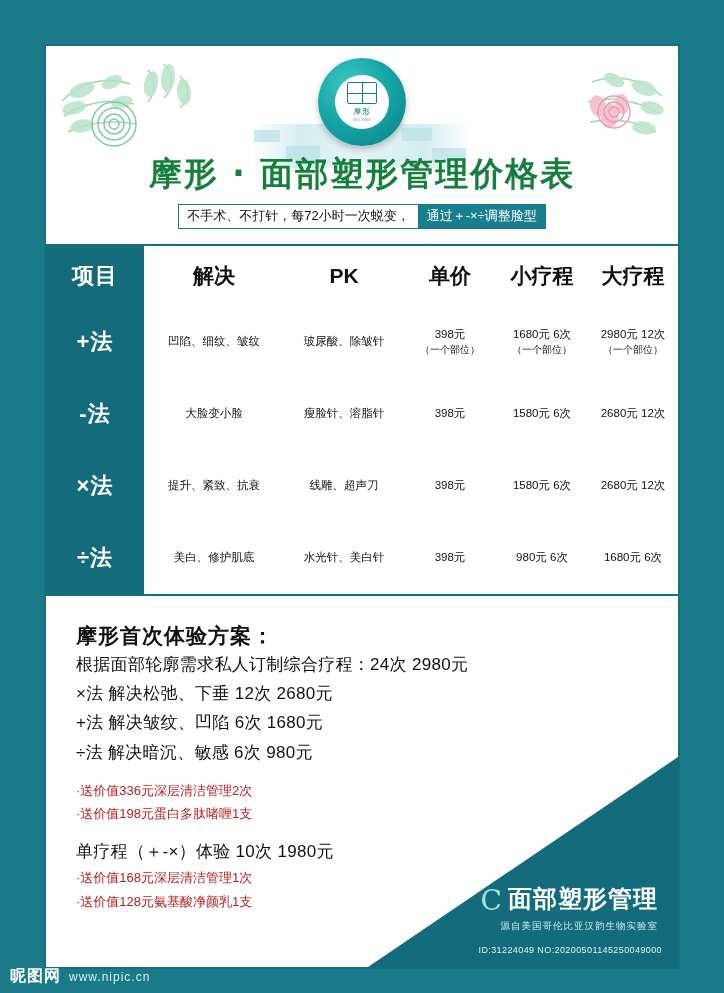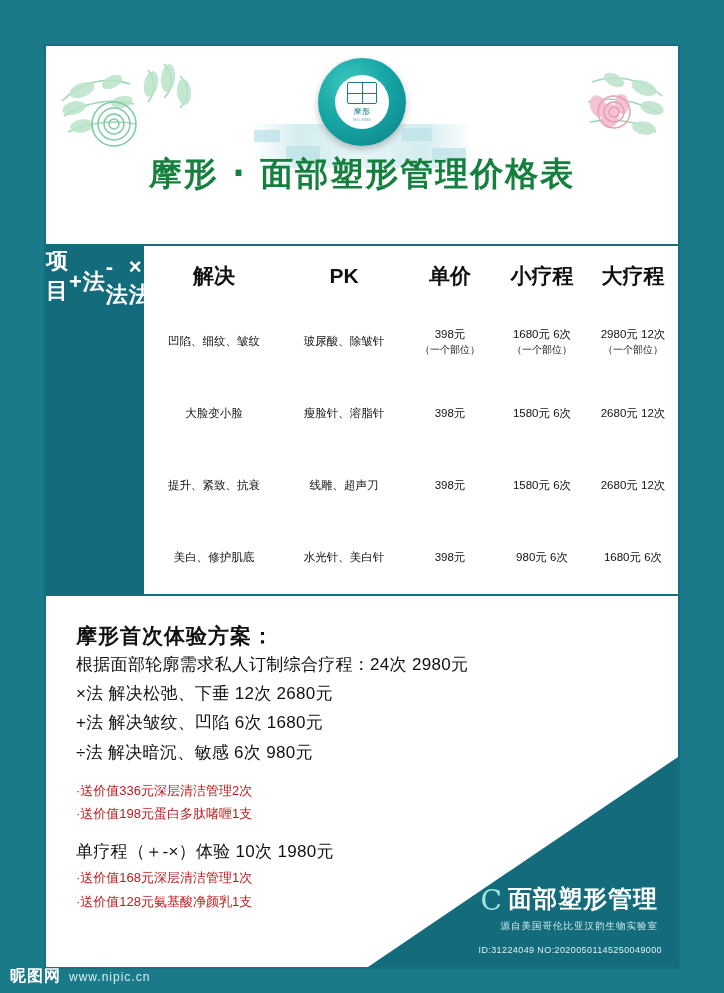--- a/index.html
+++ b/index.html
@@ -106,21 +106,21 @@
     position: relative;
     height: 350px;
     border-bottom: 2px solid #14707f;
     display: flex;
   }
   .col-label {
     width: 98px;
     background: #146b7c;
     color: #ffffff;
     flex: 0 0 98px;
-    display: flex; flex-direction: row;
+    display: flex; flex-direction: column;
   }
   .col-label .cell {
     display: flex; align-items: center; justify-content: center;
     font-size: 22px; font-weight: bold;
     letter-spacing: 1px;
   }
   .col-label .cell.h { height: 60px; font-size: 22px; }
   .col-label .cell.r { height: 72px; }
   .grid {
     flex: 1;
@@ -280,20 +280,24 @@
       <div class="logo-badge">
         <div class="logo-inner">
           <div class="logo-grid"></div>
           <div class="logo-text">摩形</div>
           <div class="logo-sub">MO XING</div>
         </div>
       </div>
 
       <div class="title">摩形 · 面部塑形管理价格表</div>
 
+      <div class="subtitle-row">
+        <div class="sub-a">不手术、不打针，每72小时一次蜕变，</div>
+        <div class="sub-b">通过＋-×÷调整脸型</div>
+      </div>
     </div>
 
     <div class="table-wrap">
       <div class="col-label">
         <div class="cell h">项目</div>
         <div class="cell r">+法</div>
         <div class="cell r">-法</div>
         <div class="cell r">×法</div>
         <div class="cell r">÷法</div>
       </div>

